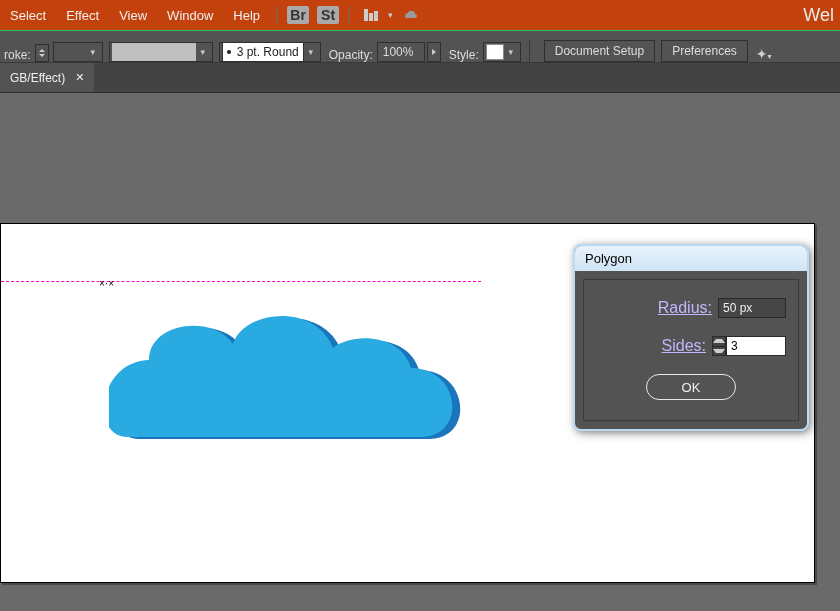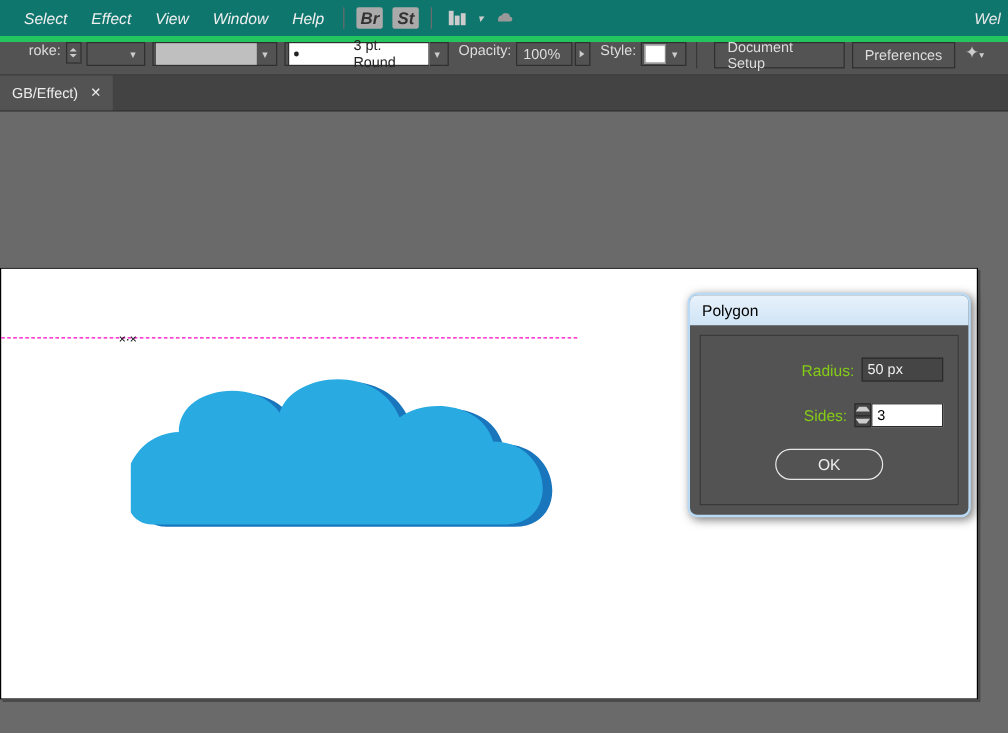--- a/index.html
+++ b/index.html
@@ -1,42 +1,42 @@
 <!DOCTYPE html>
 <html><head>
 <meta charset="utf-8">
 <style>
   * { margin: 0; padding: 0; box-sizing: border-box; font-family: "Segoe UI", Tahoma, sans-serif; -webkit-font-smoothing: antialiased; }
   body { background: #4a4a4a; width: 840px; height: 611px; overflow: hidden; position: relative; color: #e8e8e8; font-size: 12px; }
 
   
-  .menubar { height: 30px; background: #0f766e; display: flex; align-items: center; padding-left: 10px; font-style: italic; }
+  .menubar { height: 30px; background: #c2410c; display: flex; align-items: center; padding-left: 0; }
   .menubar .menu-item { padding: 0 10px; color: #f0f0f0; font-size: 13px; cursor: pointer; }
   .menubar .sep { width: 1px; height: 18px; background: #6c6c6c; margin: 0 6px; }
   .menubar .app-icon { width: 22px; height: 18px; background: #aaa; color: #333; font-size: 14px; font-weight: bold; display: flex; align-items: center; justify-content: center; margin: 0 4px; border-radius: 2px; cursor: pointer; }
   .menubar .doc-icon { width: 14px; height: 12px; margin: 0 8px; cursor: pointer; display: flex; gap:1px; align-items:flex-end;}
   .menubar .doc-icon span{flex:1;background:#ccc;}
   .menubar .doc-icon span:nth-child(1){height:12px;}
   .menubar .doc-icon span:nth-child(2){height:8px;}
   .menubar .doc-icon span:nth-child(3){height:10px;}
   .menubar .chev { margin-left:2px; font-size:9px; color:#ccc;}
-  .menubar .right { margin-left: auto; padding: 0 6px; color:#e8e8e8; font-size:13px;}
+  .menubar .right { margin-left: auto; padding: 0 6px; color:#e8e8e8; font-size:18px;}
 
   
-  .controlbar { height: 33px; background: #535353; border-top: 5px solid #22c55e; border-bottom: 1px solid #383838; display: flex; align-items: flex-start; padding: 0 20px; font-size: 12px; color:#ddd; }
+  .controlbar { height: 33px; background: #535353; border-top: 1px solid #22c55e; border-bottom: 1px solid #383838; display: flex; align-items: flex-end; padding: 0 0; font-size: 12px; color:#ddd; }
   .controlbar .lbl { margin: 0 4px; }
   .controlbar .spin { width:14px; height:18px; border:1px solid #2f2f2f; background:#535353; display:flex; flex-direction:column; justify-content:center; align-items:center; margin-right:4px;}
   .controlbar .spin .tri{width:0;height:0;border-left:3px solid transparent;border-right:3px solid transparent;}
   .controlbar .spin .up{border-bottom:3px solid #ccc;margin-bottom:2px;}
   .controlbar .spin .dn{border-top:3px solid #ccc;}
   .controlbar .combo { height:20px; background:#535353; border:1px solid #2f2f2f; display:flex; align-items:center; padding:0 2px;}
   .controlbar .combo .dd { width:14px; text-align:center; font-size:9px; color:#ccc;}
   .controlbar .swatch { width: 34px; height: 18px; background:#fff; }
   .controlbar .swatch.grey { background:#bfbfbf; width:84px;}
-  .controlbar .pt-box { background:#fff; color:#222; height:20px; display:flex; align-items:center; padding:0 4px; font-size:12px; border:1px solid #2f2f2f;gap:40px;}
+  .controlbar .pt-box { background:#fff; color:#222; height:20px; display:flex; align-items:center; padding:0 4px; font-size:12px; border:1px solid #2f2f2f;}
   .controlbar .pt-box .dot{width:4px;height:4px;background:#222;border-radius:50%;margin-right:6px;}
   .controlbar .btn { height: 22px; background:#535353; border:1px solid #2f2f2f; padding:0 10px; display:flex; align-items:center; margin-left:6px; cursor:pointer;}
   .controlbar .chev-r{ width:14px; height:20px; border:1px solid #2f2f2f; display:flex; align-items:center; justify-content:center; margin-left:2px;}
   .controlbar .chev-r::after{content:'';width:0;height:0;border-top:3px solid transparent;border-bottom:3px solid transparent;border-left:4px solid #ccc;}
   .controlbar .sep2 { width:1px; height:22px; background:#383838; margin:0 8px;}
   .controlbar .star{margin-left:8px;color:#ccc;font-size:14px;}
 
   
   .tabstrip { height: 30px; background:#434343; border-bottom:1px solid #2e2e2e; display:flex; align-items:stretch;}
   .tabstrip .tab { background:#535353; display:flex; align-items:center; padding:0 10px; color:#eee; font-size:12px;}
@@ -48,21 +48,21 @@
   .guide { position:absolute; top:57px; left:0; width:480px; border-top:1px dashed #ff00c8;}
   .guide-handle { position:absolute; top:54px; left:98px; font-size:10px; color:#000;}
   .cloud { position:absolute; top:50px; left:108px; width:364px; height:170px;}
   .cloud svg{width:100%;height:100%;}
 
   
   .dialog { position:absolute; left:573px; top:244px; width:236px; background:#535353; border:2px solid #b9d9f4; border-radius:8px; box-shadow:2px 2px 8px rgba(0,0,0,.5);}
   .dialog .titlebar { background:linear-gradient(#e8f2fb,#cfe4f6); color:#000; padding:5px 10px; font-size:13px; border-radius:6px 6px 0 0;}
   .dialog .body { background:#535353; margin:8px; border:1px solid #3a3a3a; padding:18px 12px 20px 12px;}
   .dialog .row { display:flex; align-items:center; justify-content:flex-end; margin-bottom:18px;}
-  .dialog .row .rlbl{ color:#84cc16; font-size:13px; margin-right:6px;}
+  .dialog .row .rlbl{ color:#c4b5fd; font-size:16px; margin-right:6px;text-decoration:underline;}
   .dialog .row .rinput{ width:68px; height:20px; background:#454545; border:1px solid #2a2a2a; color:#eee; padding:0 4px; font-size:12px;}
   .dialog .row .rinput.white{ background:#fff; color:#000; width:60px;}
   .dialog .row .stepper{ width:14px; height:20px; border:1px solid #2a2a2a; background:#454545; display:flex; flex-direction:column;}
   .dialog .row .stepper div{flex:1; display:flex; align-items:center; justify-content:center;}
   .dialog .row .stepper .t{width:0;height:0;border-left:3px solid transparent;border-right:3px solid transparent;}
   .dialog .row .stepper .up .t{border-bottom:4px solid #ccc;}
   .dialog .row .stepper .dn .t{border-top:4px solid #ccc;}
   .dialog .row .stepper .up{border-bottom:1px solid #2a2a2a;}
   .dialog .btns{ display:flex; gap:24px; justify-content:center; margin-top:6px;}
   .dialog .dbtn{ width:90px; height:26px; border:1.5px solid #e8e8e8; border-radius:14px; background:transparent; color:#eee; font-size:13px; display:flex; align-items:center; justify-content:center; cursor:pointer;}

